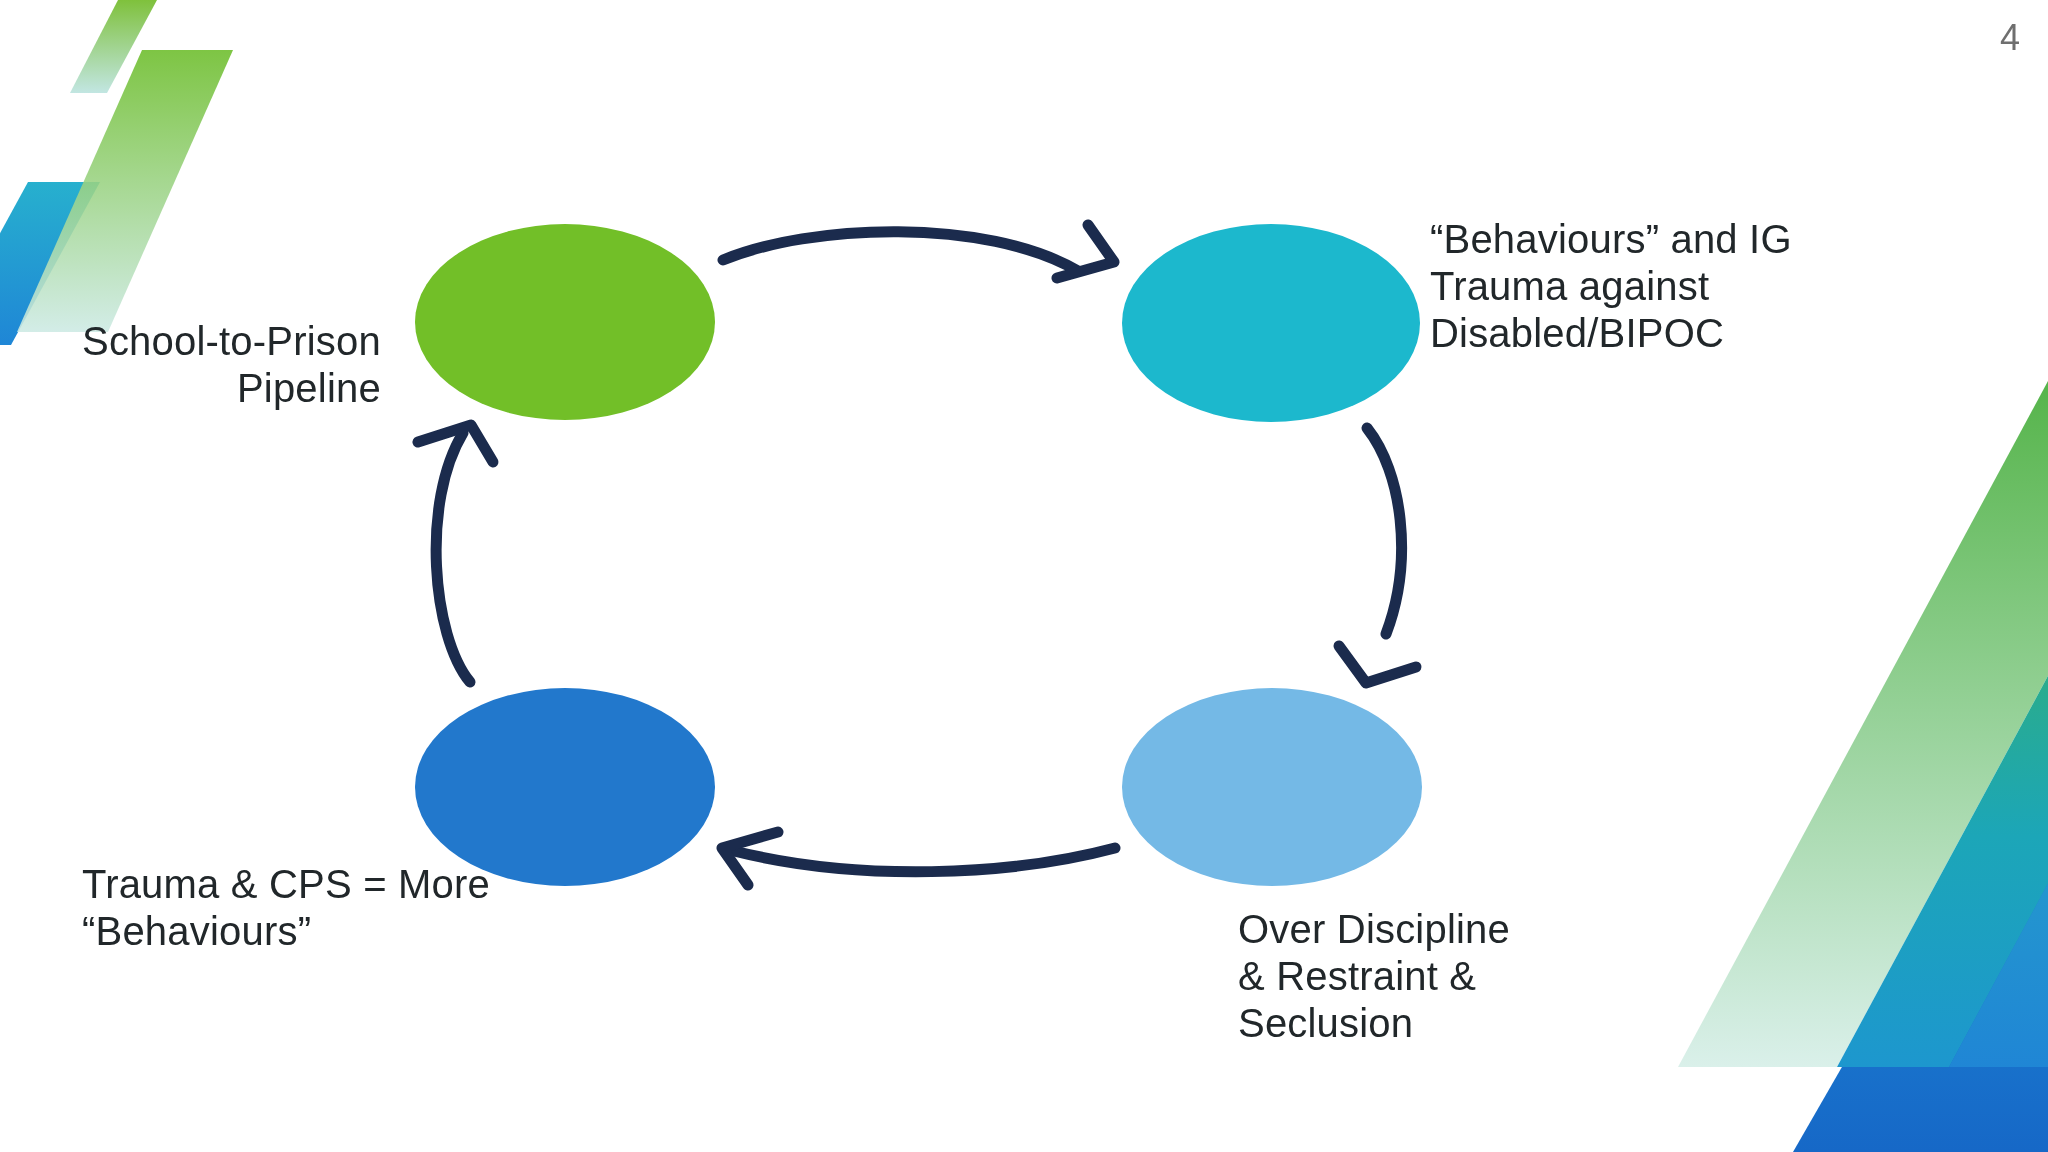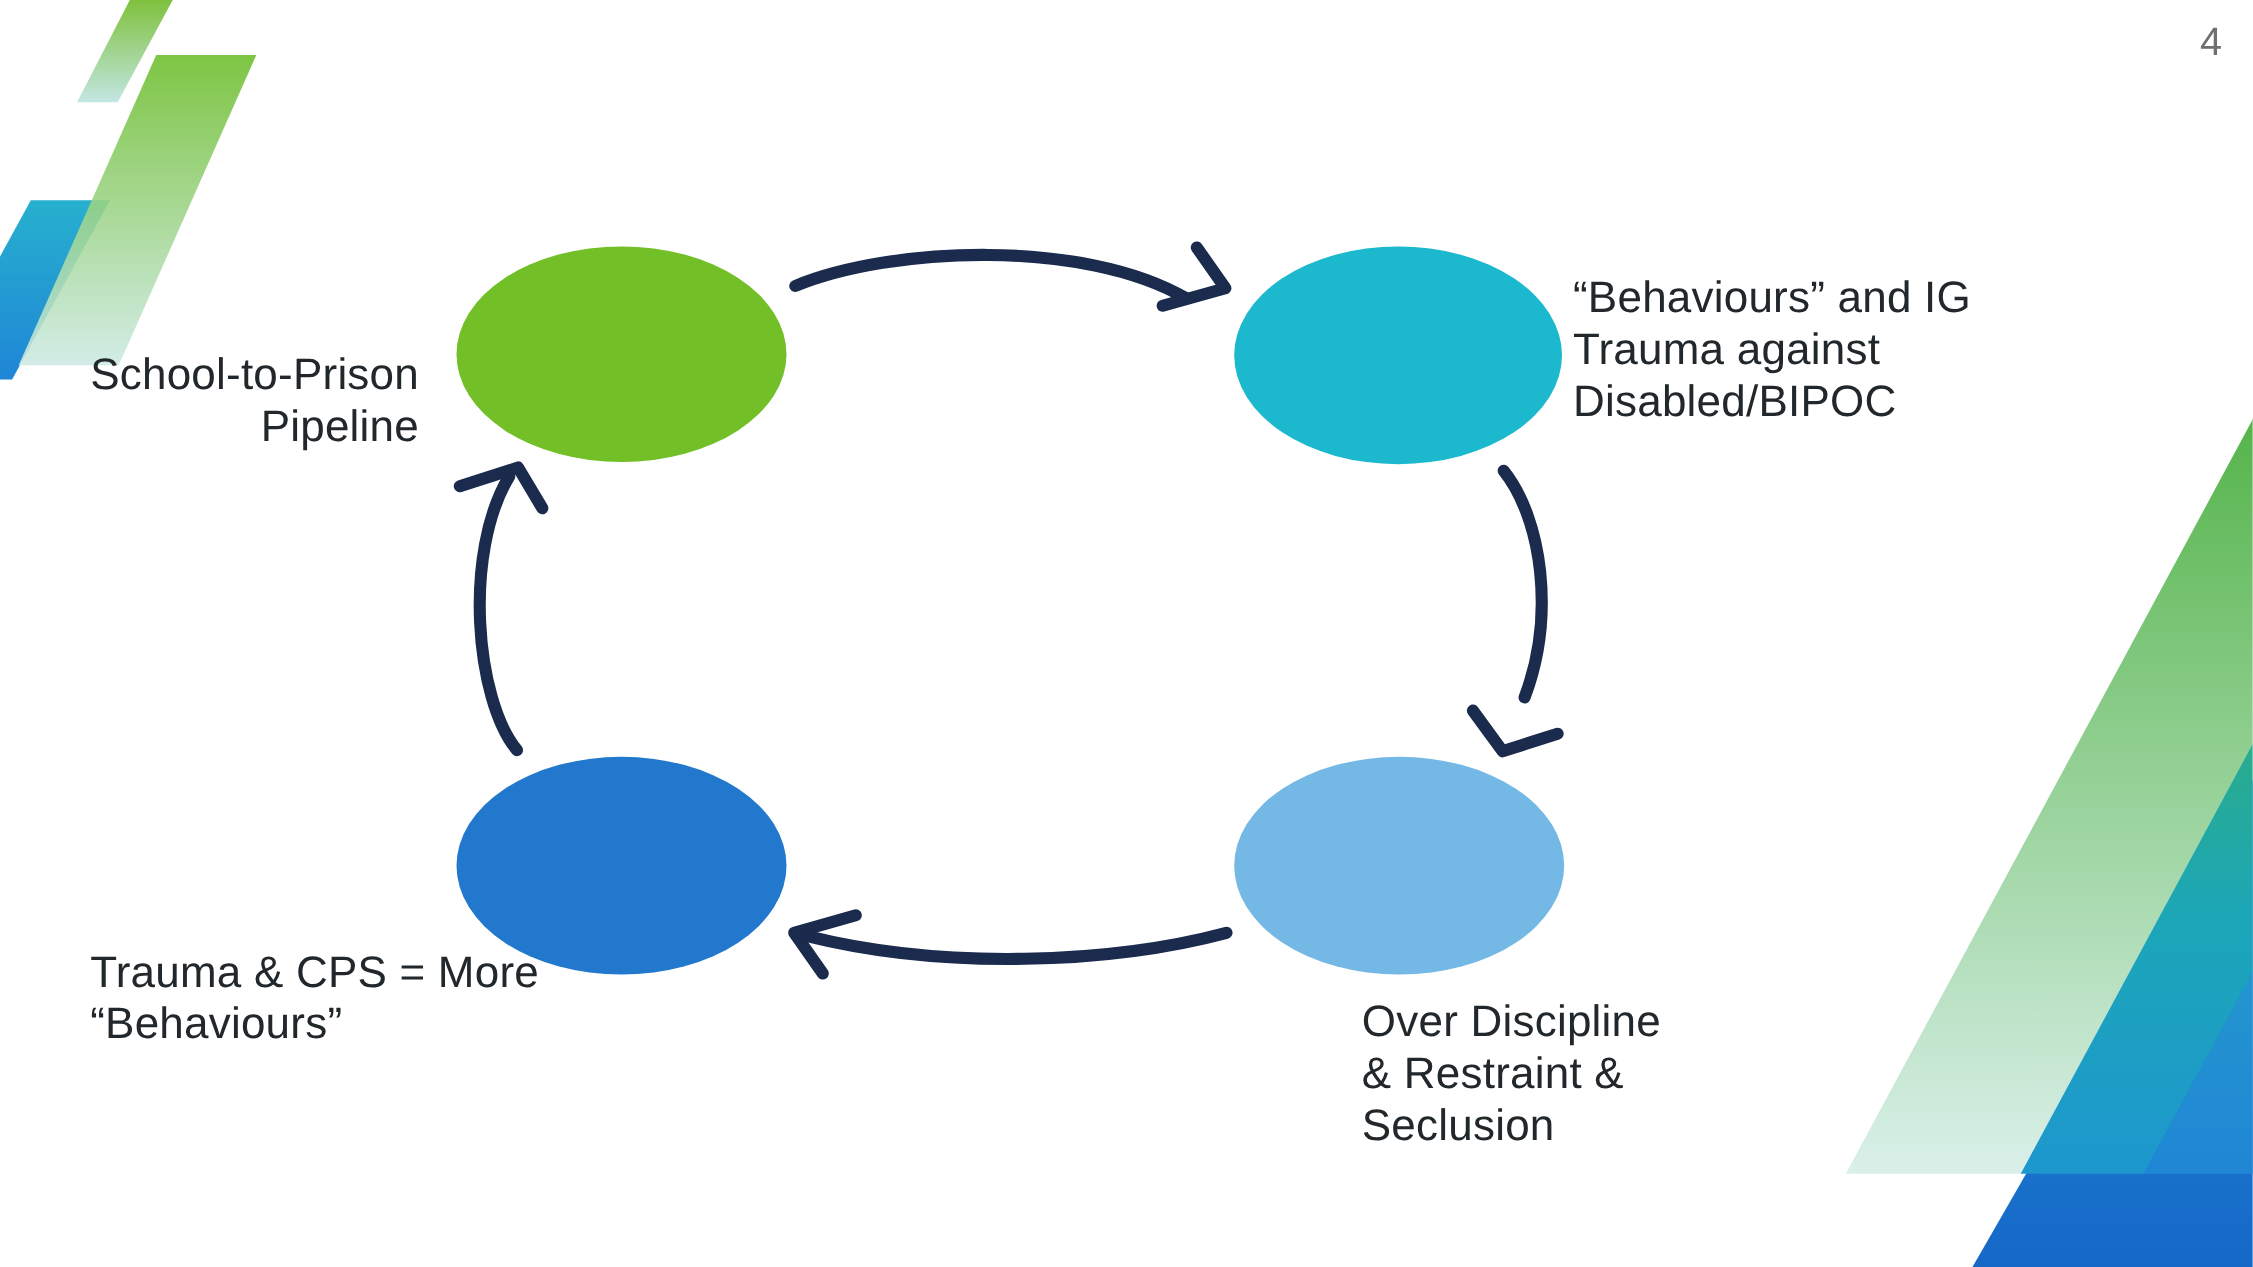--- a/index.html
+++ b/index.html
@@ -15,21 +15,21 @@
   }
   .node-label{
     position:absolute;
     font-size:40px;
     line-height:47px;
     letter-spacing:0.2px;
     color:#21272A;
     white-space:pre-line;
   }
   .label-school{left:82px;top:318px;text-align:right;}
-  .label-behaviours{left:1430px;top:216px;margin-top:32px;}
+  .label-behaviours{left:1430px;top:216px;}
   .label-trauma{left:82px;top:861px;}
   .label-over{left:1238px;top:906px;}
   .page-number{
     position:absolute;top:18px;right:28px;
     font-size:36px;line-height:40px;
     color:#6F6F6F;
   }
 </style>
 </head>
 <body>

